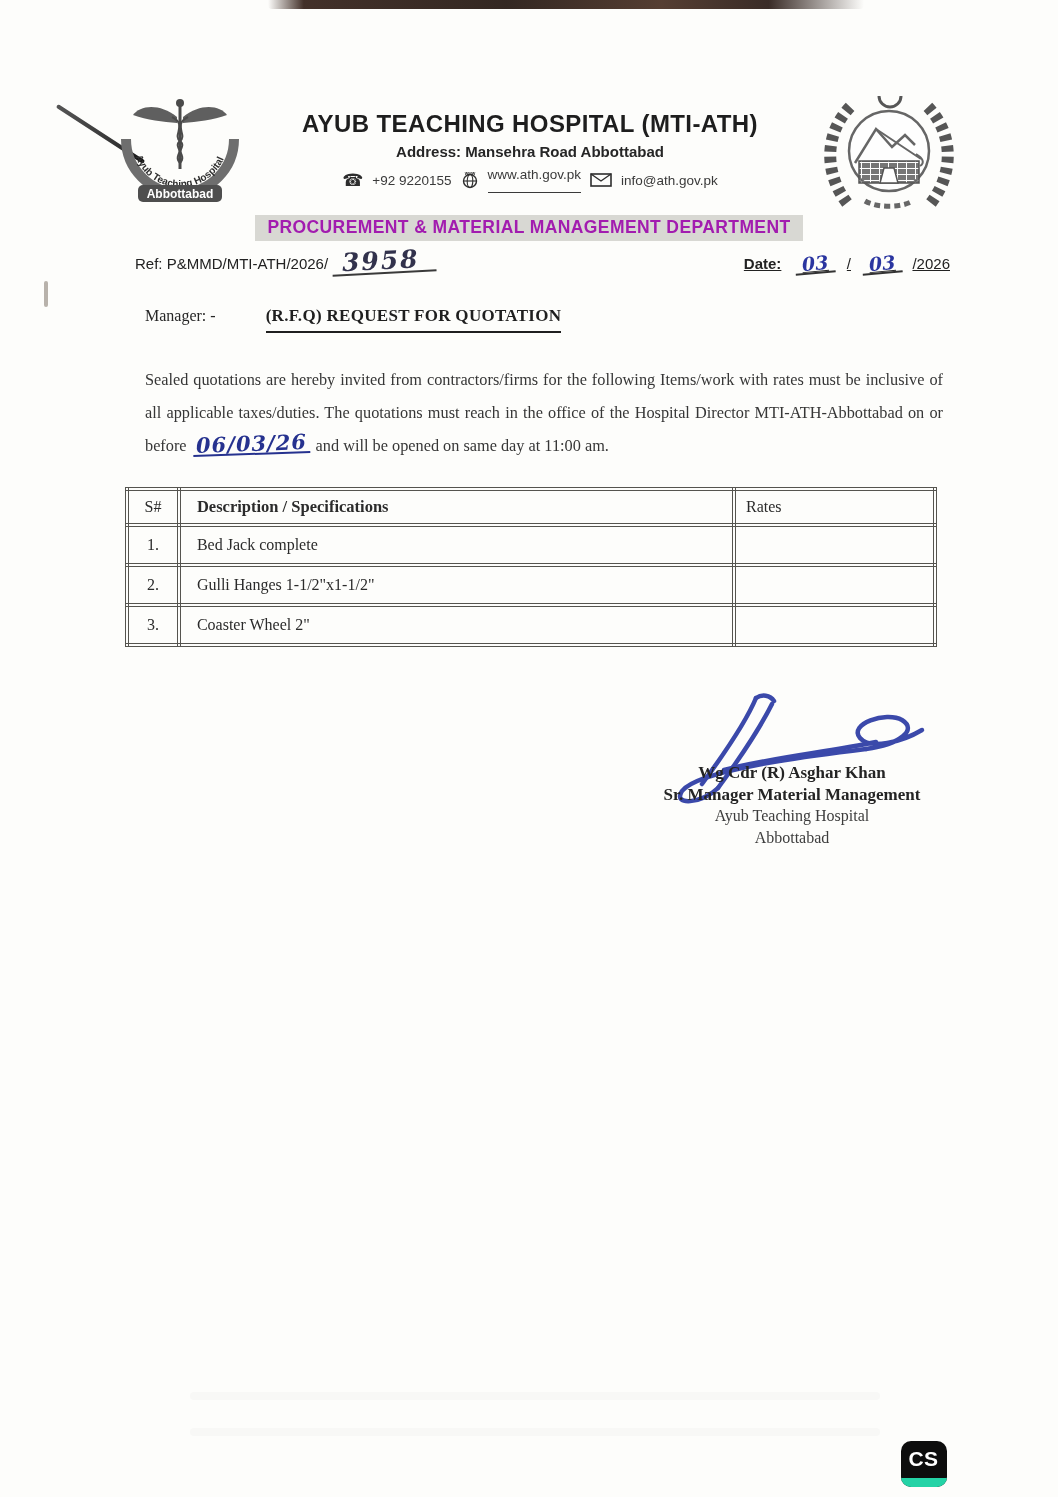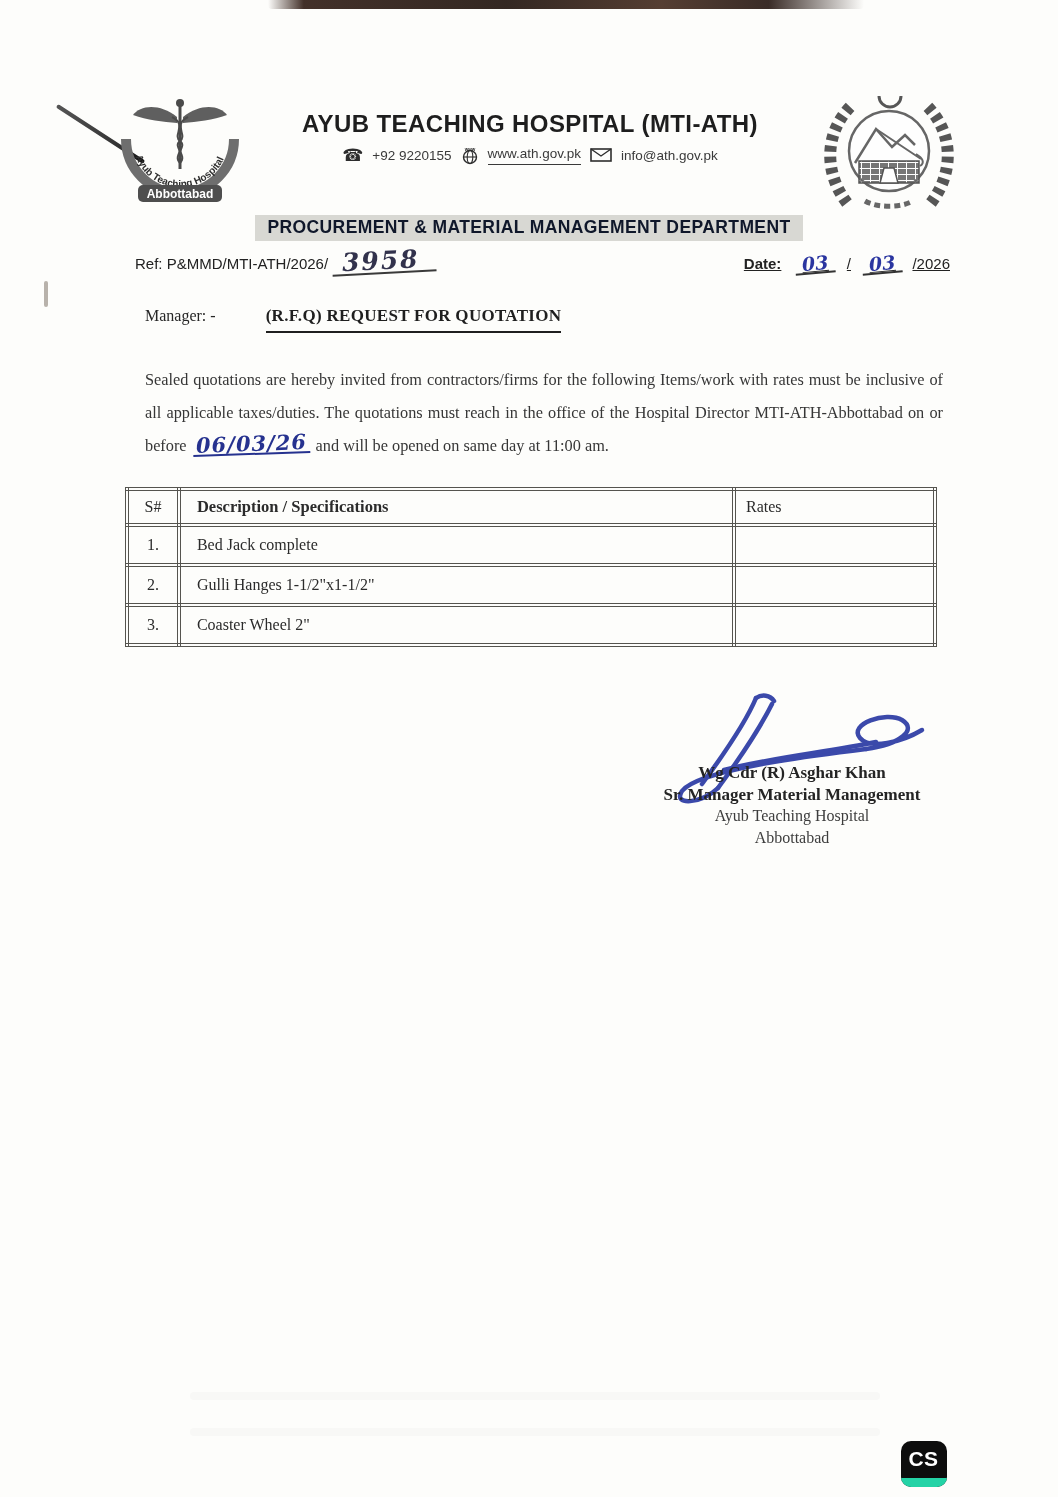--- a/index.html
+++ b/index.html
@@ -30,24 +30,24 @@
 
   
   .logo-left { position:absolute; left:110px; top:95px; width:140px; height:114px; }
   .logo-right { position:absolute; left:817px; top:85px; width:144px; height:130px; }
   .header-text { position:absolute; left:252px; top:104px; width:556px; text-align:center; font-family:"Liberation Sans", sans-serif; color:#1e1e1e; }
   .ht-line1 { font-size:22px; font-weight:bold; letter-spacing:.8px; }
   .ht-line2 { font-size:24px; font-weight:bold; letter-spacing:.4px; margin-top:6px; }
   .ht-line3 { font-size:15px; font-weight:bold; margin-top:5px; color:#262626; }
   .contact-row { margin-top:7px; display:flex; justify-content:center; align-items:center; gap:9px; font-size:13.5px; color:#3a3a3a; }
   .contact-row .phone-glyph { font-size:17px; color:#2d2d2d; }
-  .website { border-bottom:1.5px solid #3a3a3a; padding-bottom:3px; }
+  .website { border-bottom:1.5px solid #3a3a3a; padding-bottom:10px; }
   .dept-banner-wrap { position:absolute; left:0; right:0; top:215px; text-align:center; }
   .dept-banner {
-    display:inline-block; background:#d8d8d3; color:#0f172a;
+    display:inline-block; background:#d8d8d3; color:#a21caf;
     font-family:"Liberation Sans", sans-serif; font-weight:bold; font-size:17.5px;
     letter-spacing:.4px; padding:2px 12px 3px;
   }
 
   
   .ref-row {
     position:absolute; left:135px; right:108px; top:250px;
     display:flex; justify-content:space-between; align-items:flex-end;
     font-family:"Liberation Sans", sans-serif; font-size:15px; color:#222;
   }
@@ -158,20 +158,21 @@
       <path d="M 38 78 L 59 44 L 75 62 L 88 50 L 98 60" fill="none" stroke="#666" stroke-width="2.5"></path>
       <path d="M 59 44 L 104 74 M 99 69 C 106 73, 108 78, 103 81" fill="none" stroke="#666" stroke-width="2"></path>
       <rect x="42" y="76" width="60" height="22" fill="url(#bricks)" stroke="#555" stroke-width="1.5"></rect>
       <path d="M 63 98 L 67 83 L 77 83 L 81 98 Z" fill="#ffffff" stroke="#555" stroke-width="1.5"></path>
       <path d="M 48 116 C 60 123, 84 123, 96 116" fill="none" stroke="#676767" stroke-width="5" stroke-dasharray="6 4"></path>
     </svg>
   </div>
 
   <div class="header-text">
     <div class="ht-line2">AYUB TEACHING HOSPITAL (MTI-ATH)</div>
+    <div class="ht-line3">Address: Mansehra Road Abbottabad</div>
     <div class="contact-row">
       <span class="phone-glyph">☎</span>
       <span>+92 9220155</span>
       <span>
         <svg width="18" height="18" viewBox="0 0 18 18" style="vertical-align:-3px;">
           <circle cx="9" cy="10" r="6.5" fill="none" stroke="#2d2d2d" stroke-width="1.4"></circle>
           <ellipse cx="9" cy="10" rx="2.8" ry="6.5" fill="none" stroke="#2d2d2d" stroke-width="1.1"></ellipse>
           <line x1="2.5" y1="10" x2="15.5" y2="10" stroke="#2d2d2d" stroke-width="1.1"></line>
           <text x="9" y="4" text-anchor="middle" font-family="Liberation Sans, sans-serif" font-size="4.5" font-weight="bold" fill="#2d2d2d">www</text>
         </svg>

